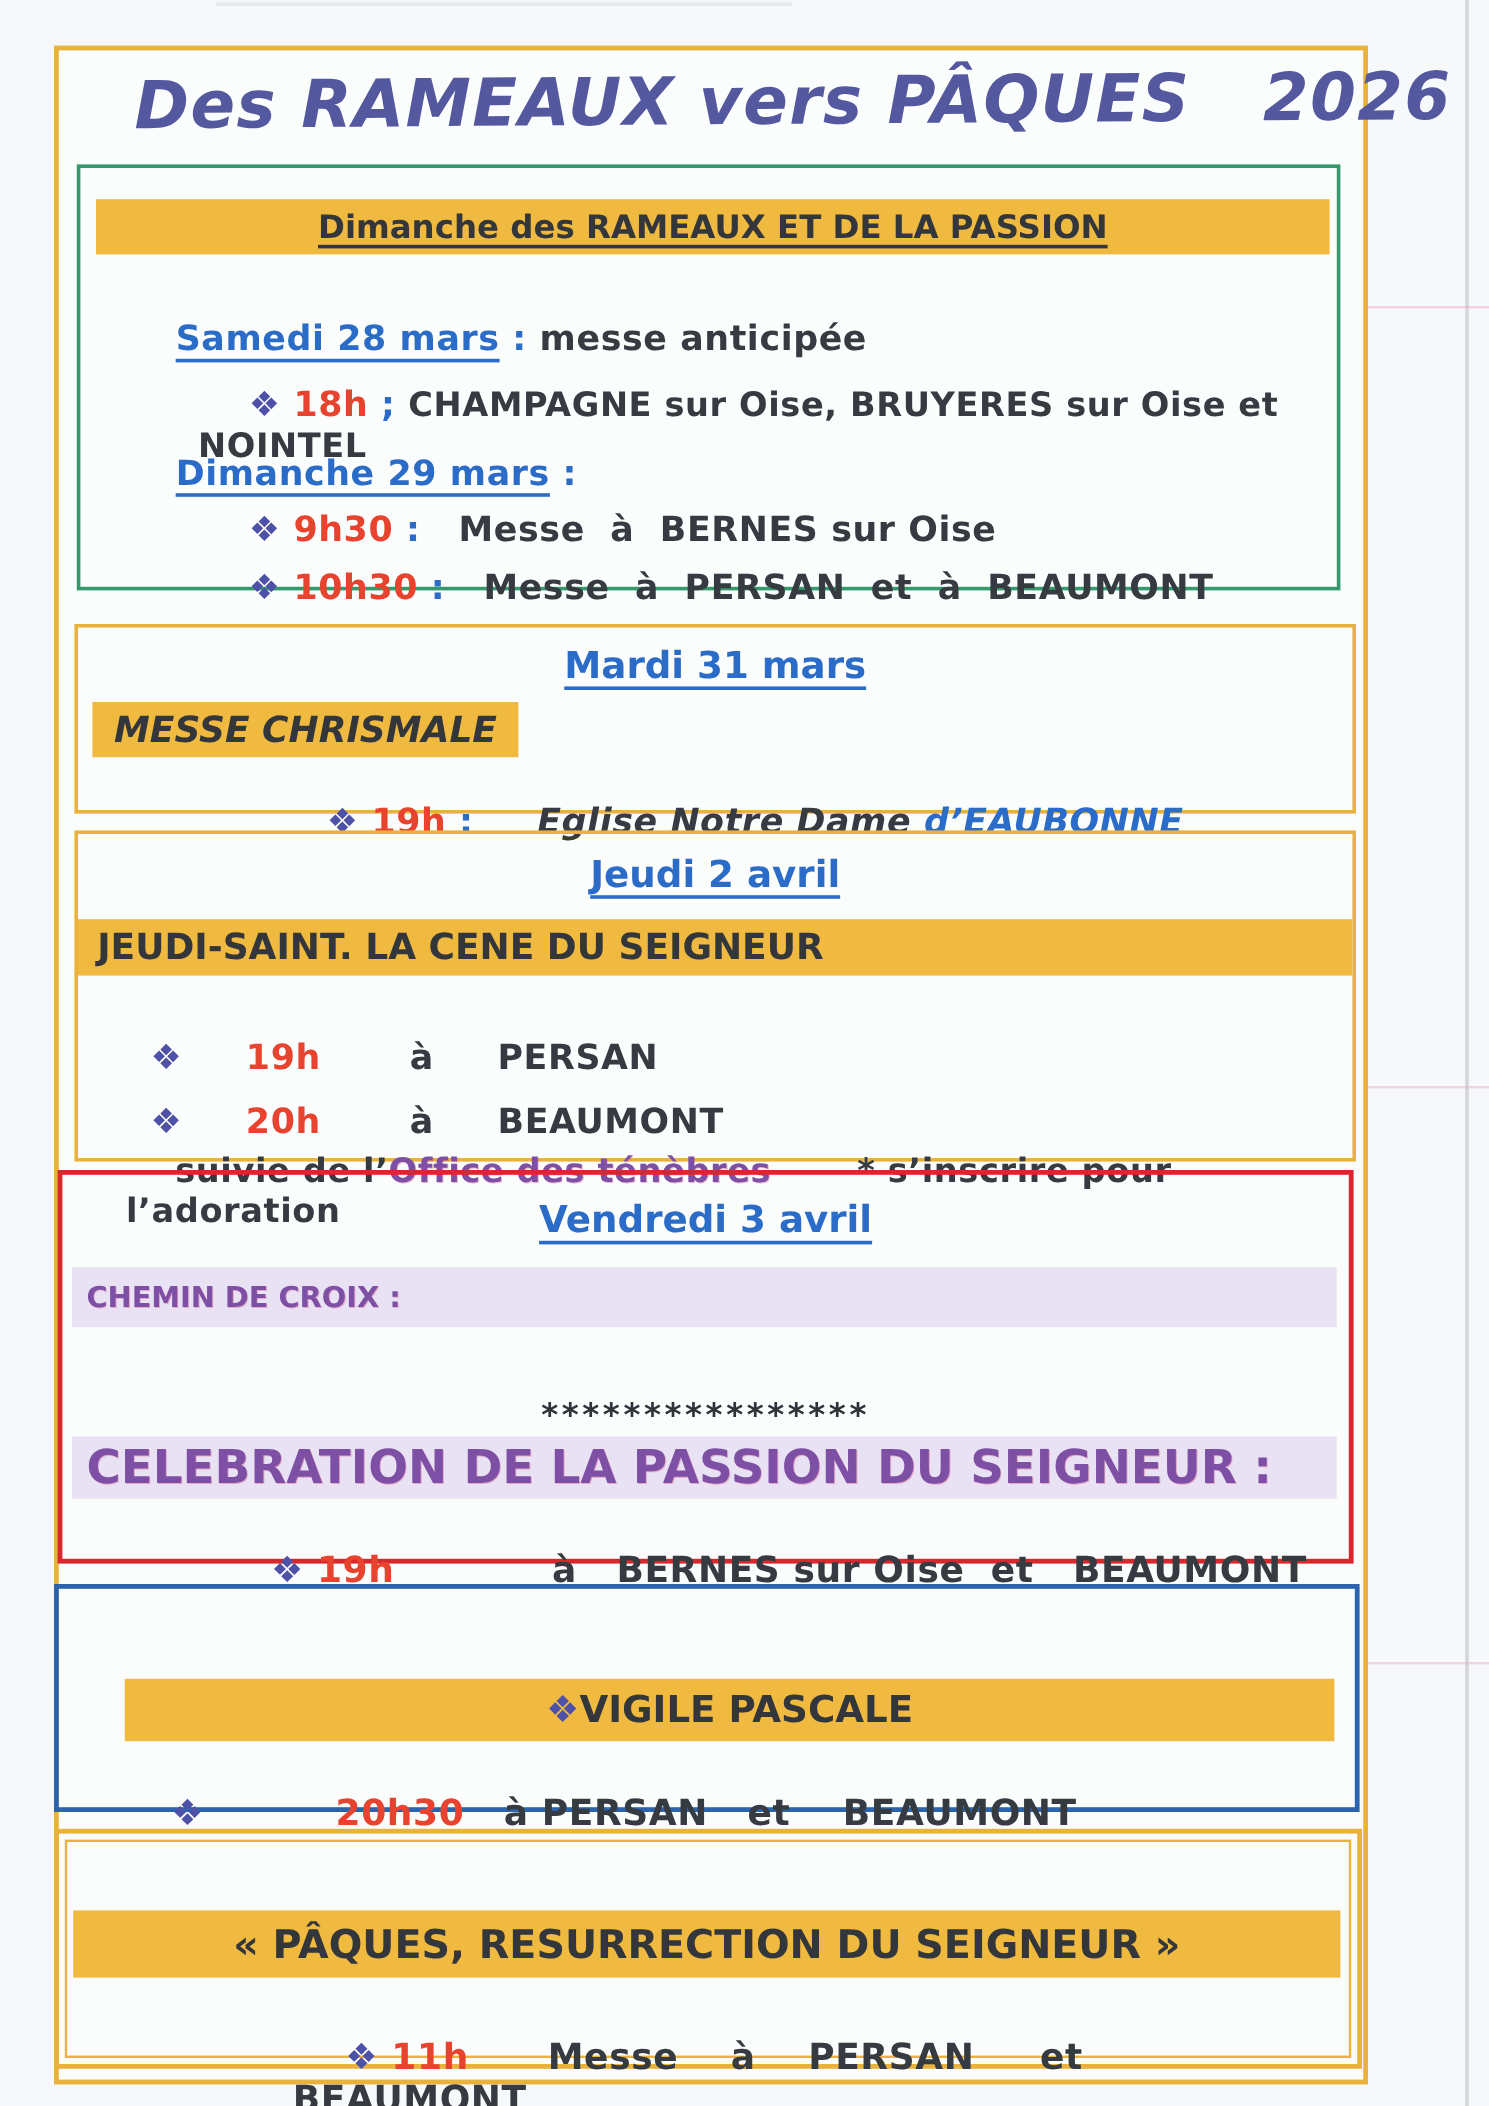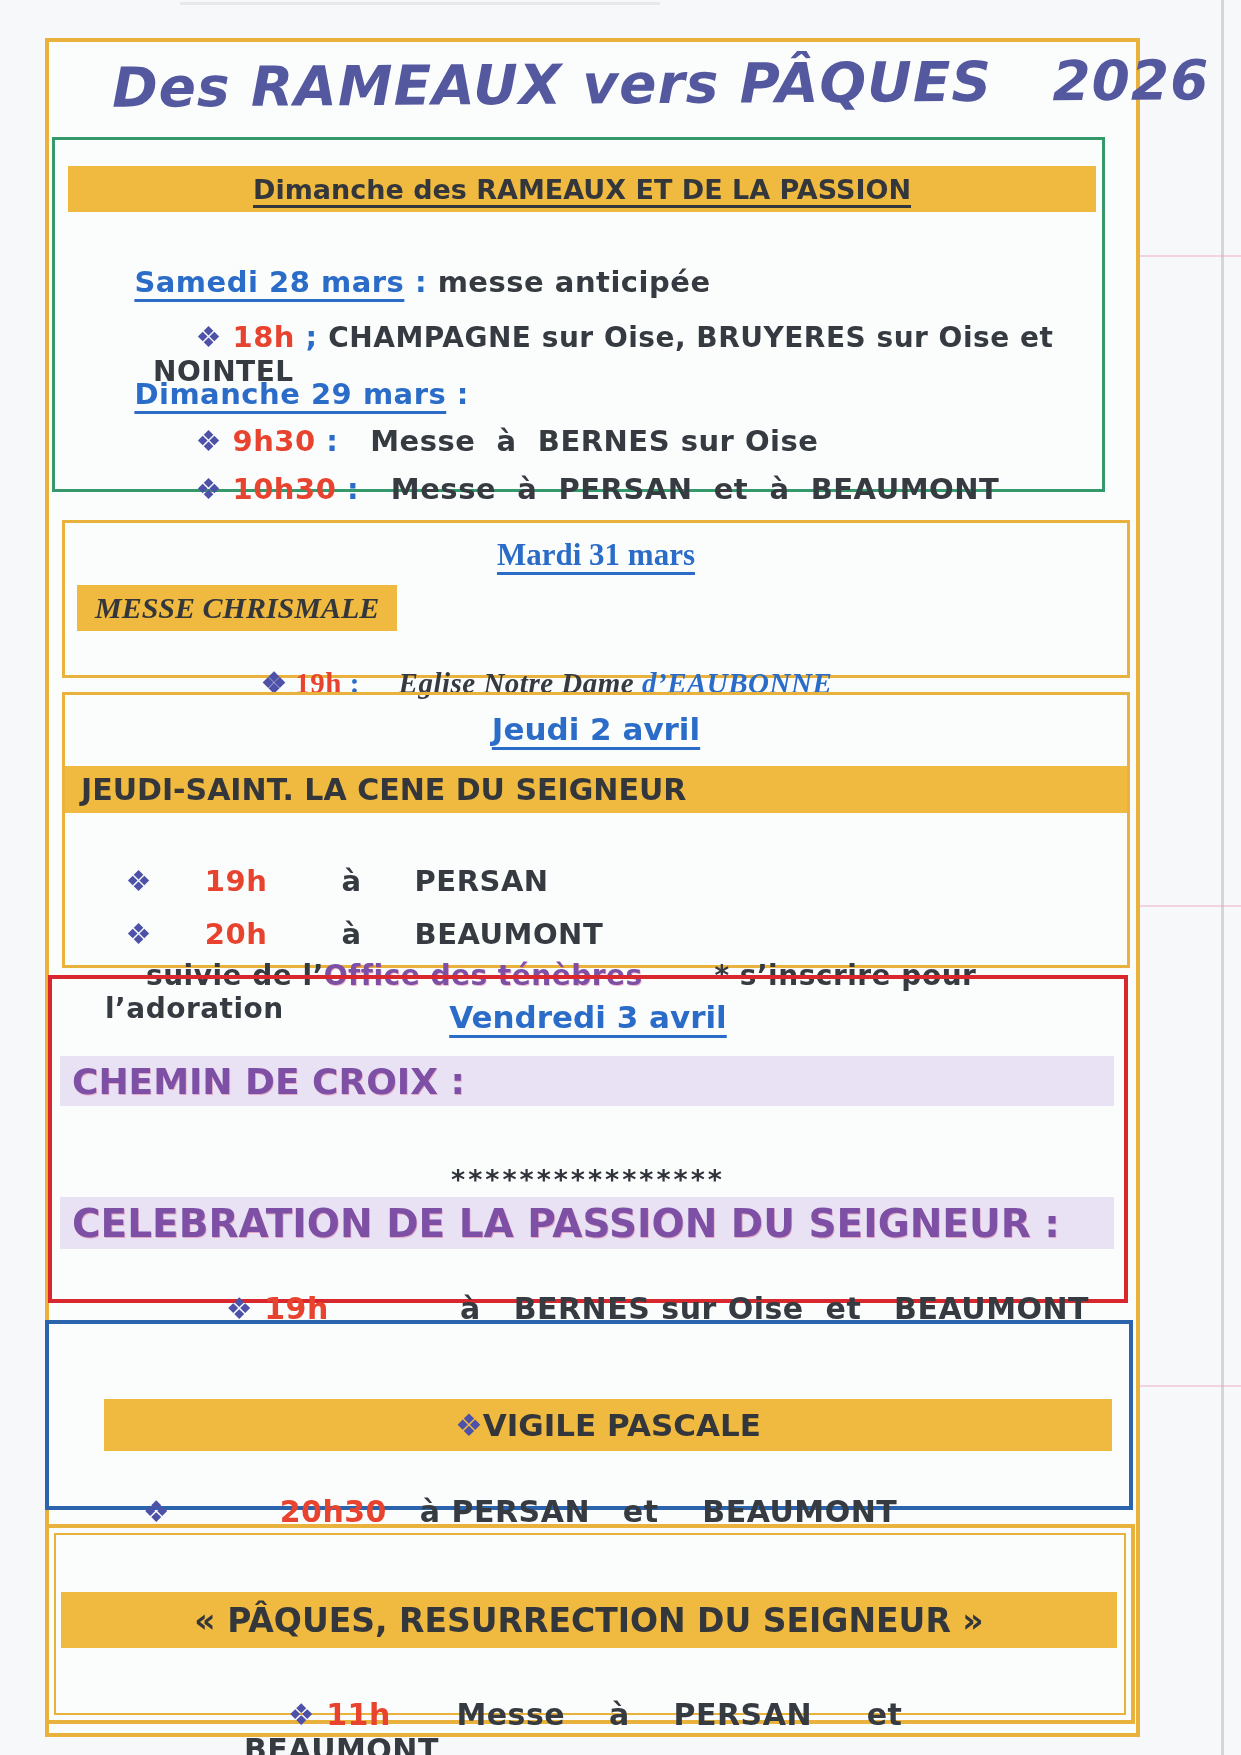--- a/index.html
+++ b/index.html
@@ -61,42 +61,42 @@
 <div class="scan-top-line"></div>
 <div class="right-margin-line"></div>
 <div class="faint-pink" style="top:255px;"></div>
 <div class="faint-pink" style="top:905px;"></div>
 <div class="faint-pink" style="top:1385px;"></div>
 
 <div class="page-frame"></div>
 
 <div class="page-title">Des RAMEAUX vers PÂQUES   2026</div>
 
-<div class="evbox b-green" style="left:52px;top:137px;width:1053px;height:355px;">
+<div class="evbox b-green" style="left:64px;top:137px;width:1053px;height:355px;">
   <div class="banner center underline-dark" style="left:13px;top:26px;width:1028px;height:46px;font-size:27px;">
     <span>Dimanche des RAMEAUX ET DE LA PASSION</span>
   </div>
   <div class="line" style="left:22px;top:91px;">
     <span class="t-blue">Samedi 28 mars</span><span class="sep-blue"> : </span><span class="dark">messe anticipée</span>
   </div>
   <div class="line" style="left:98px;top:146px;">
     <span class="bullet">❖</span><span class="time"> 18h</span><span class="sep-blue"> ; </span><span class="dark" style="font-size:28px;">CHAMPAGNE sur Oise, BRUYERES sur Oise et   NOINTEL</span>
   </div>
   <div class="line" style="left:22px;top:203px;">
     <span class="t-blue">Dimanche 29 mars</span><span class="sep-blue"> :</span>
   </div>
   <div class="line" style="left:98px;top:250px;">
     <span class="bullet">❖</span><span class="time"> 9h30</span><span class="sep-blue"> :   </span><span class="dark">Messe  à  BERNES sur Oise</span>
   </div>
   <div class="line" style="left:98px;top:298px;">
     <span class="bullet">❖</span><span class="time"> 10h30</span><span class="sep-blue"> :   </span><span class="dark">Messe  à  PERSAN  et  à  BEAUMONT</span>
   </div>
 </div>
 
-<div class="evbox b-yellow" style="left:62px;top:520px;width:1068px;height:158px;font-family:Liberation Serif, serif;">
+<div class="evbox b-yellow" style="left:62px;top:520px;width:1068px;height:158px;">
   <div class="date-heading" style="top:14px;">
     <span>Mardi 31 mars</span>
   </div>
   <div class="banner italic" style="left:12px;top:62px;height:46px;padding:0 18px;font-size:30px;">
     <span>MESSE CHRISMALE</span>
   </div>
   <div class="line" style="left:165px;top:110px;">
     <span class="bullet">❖</span><span class="time"> 19h</span><span class="sep-blue"> :     </span><span class="dark italic">Eglise Notre Dame </span><span class="place-blue">d’EAUBONNE</span>
   </div>
 </div>
@@ -116,21 +116,21 @@
   </div>
   <div class="line" style="left:40px;top:231px;font-size:28px;">
     <span class="dark">suivie de l’</span><span class="purple">Office des ténèbres</span><span class="dark">       * s’inscrire pour l’adoration</span>
   </div>
 </div>
 
 <div class="evbox b-red" style="left:48px;top:975px;width:1080px;height:328px;">
   <div class="date-heading" style="top:20px;">
     <span>Vendredi 3 avril</span>
   </div>
-  <div class="lav-band purple" style="left:8px;top:77px;width:calc(100% - 18px);height:50px;padding-left:12px;box-sizing:border-box;font-size:36px;">
+  <div class="lav-band purple" style="left:8px;top:77px;width:calc(100% - 18px);height:50px;padding-left:12px;box-sizing:border-box;font-size:24px;">
     <span>CHEMIN DE CROIX :</span>
   </div>
   <div class="stars" style="top:185px;">****************</div>
   <div class="lav-band purple" style="left:8px;top:218px;width:calc(100% - 18px);height:52px;padding-left:12px;box-sizing:border-box;font-size:39px;">
     <span>CELEBRATION DE LA PASSION DU SEIGNEUR :</span>
   </div>
   <div class="line" style="left:130px;top:277px;font-size:30px;">
     <span class="bullet">❖</span><span class="time"> 19h</span><span class="dark">            à   BERNES sur Oise  et   BEAUMONT</span>
   </div>
 </div>

